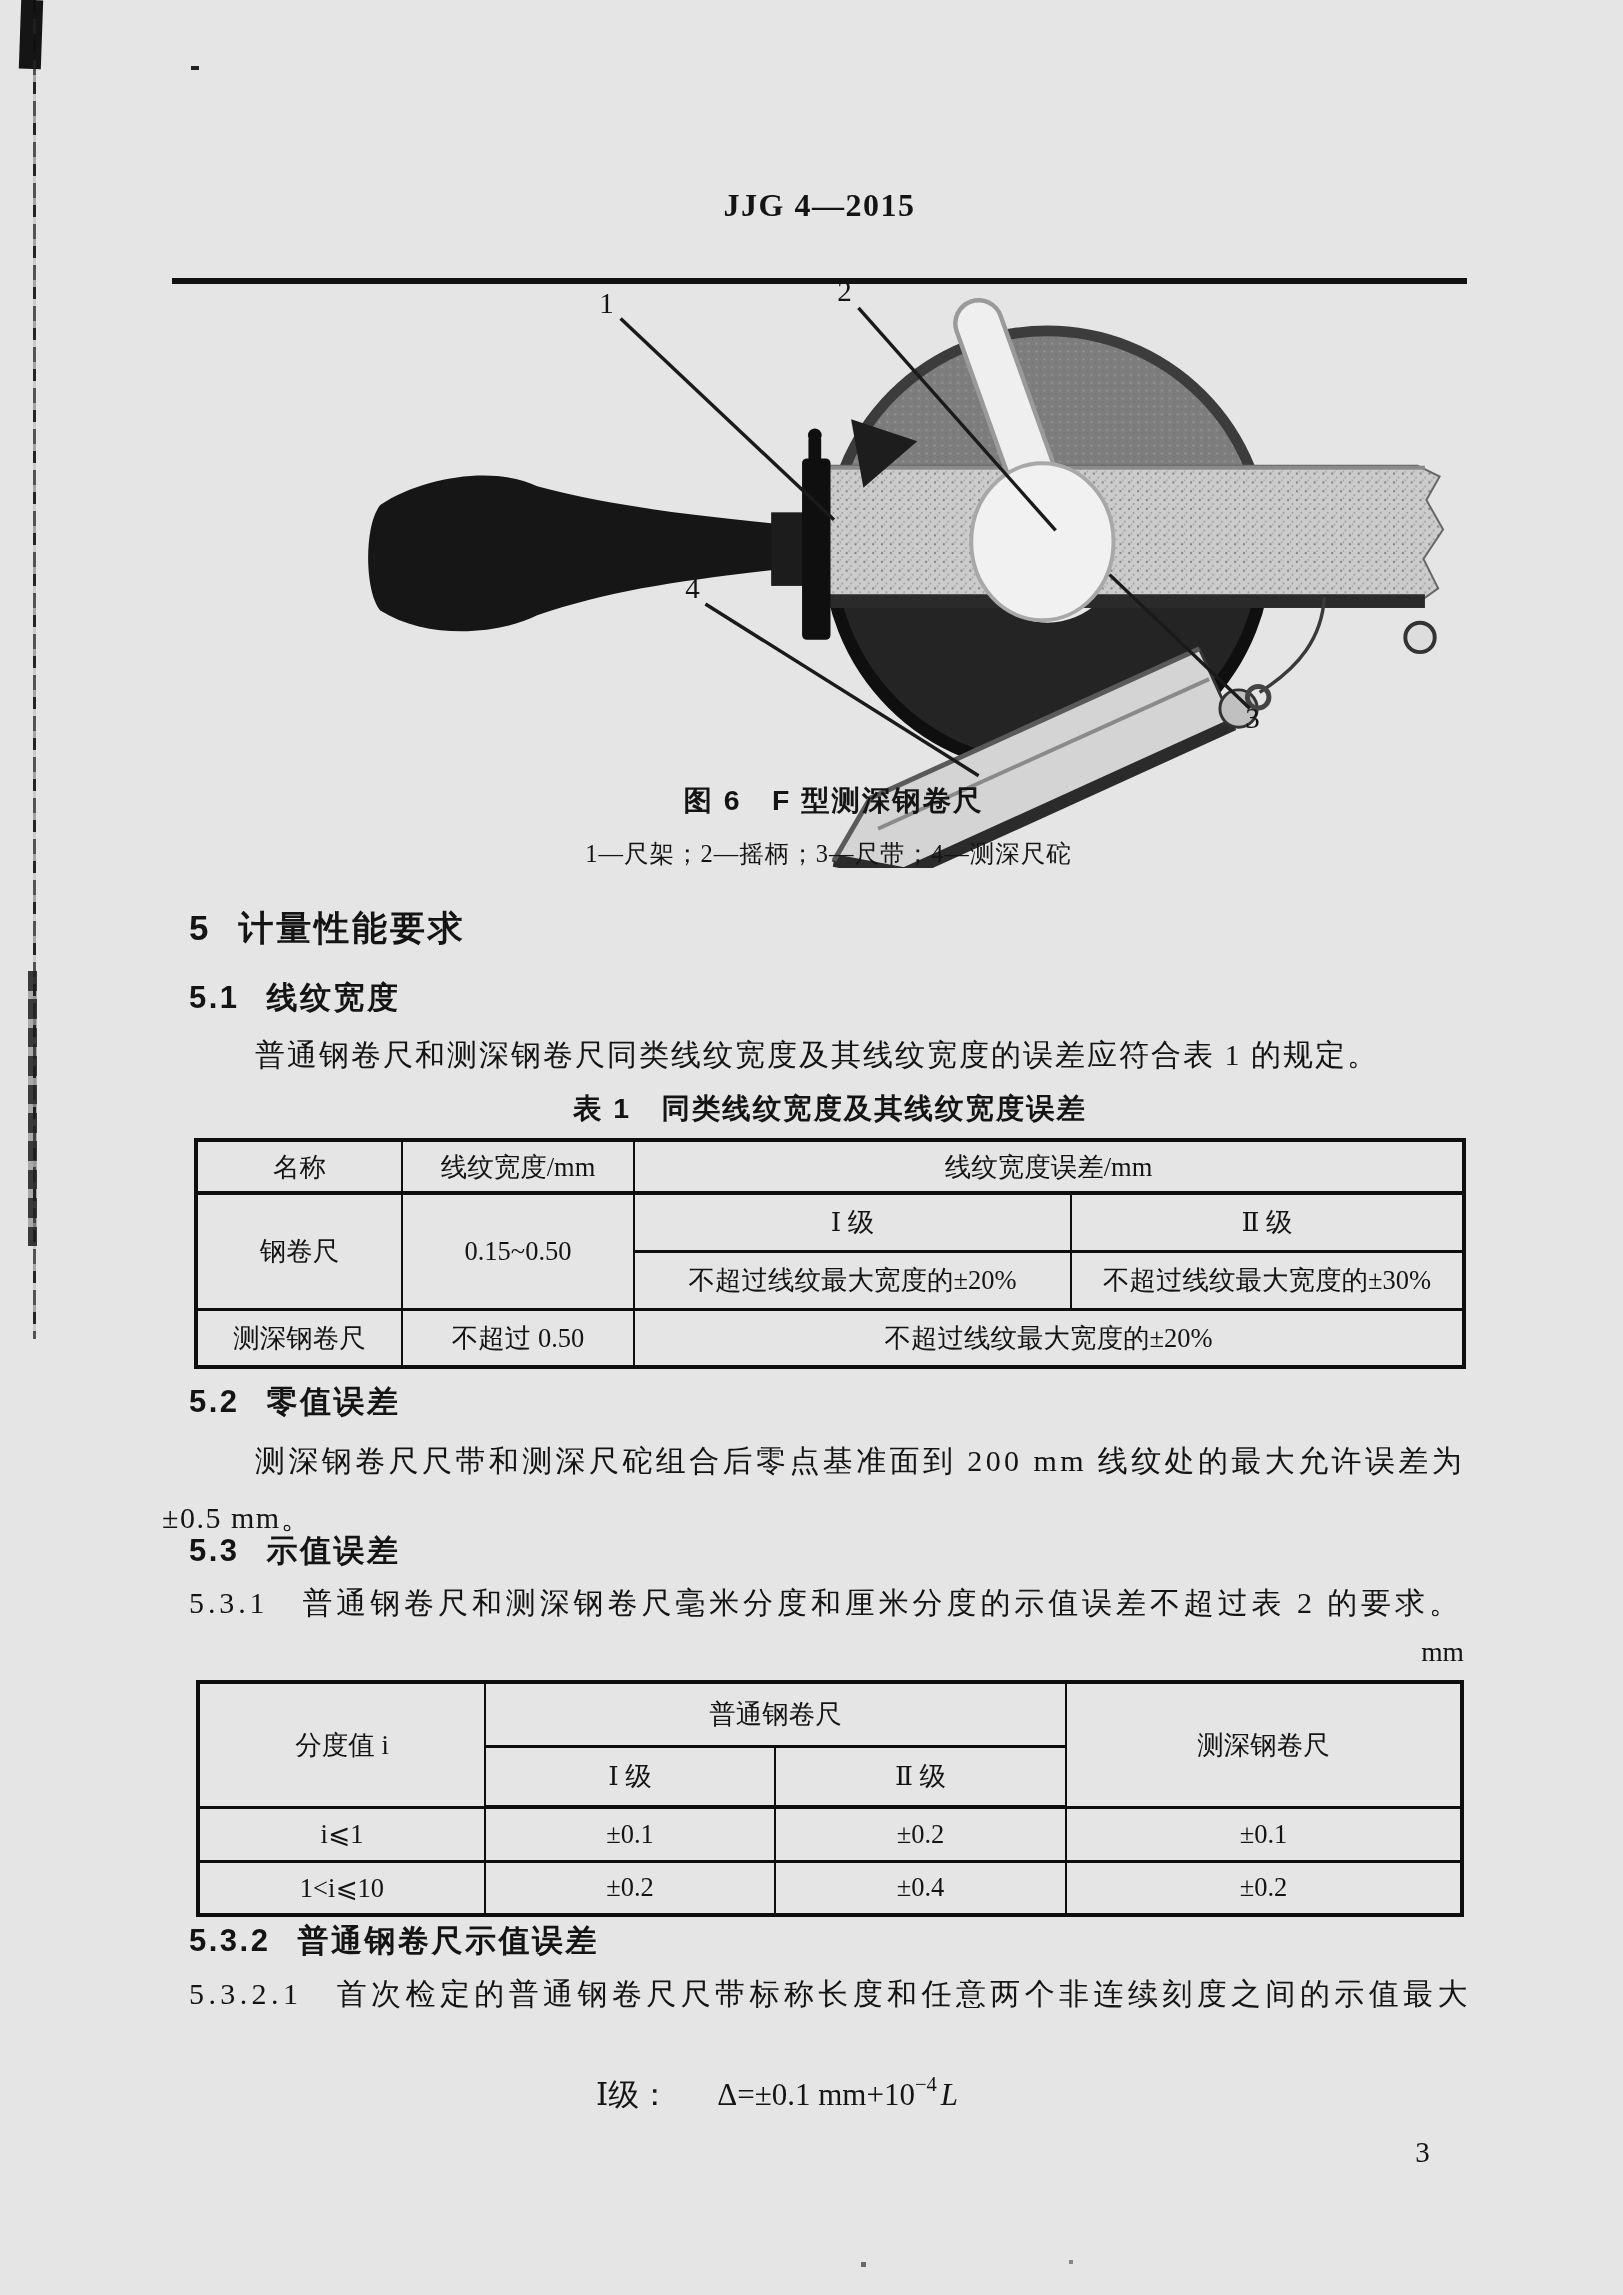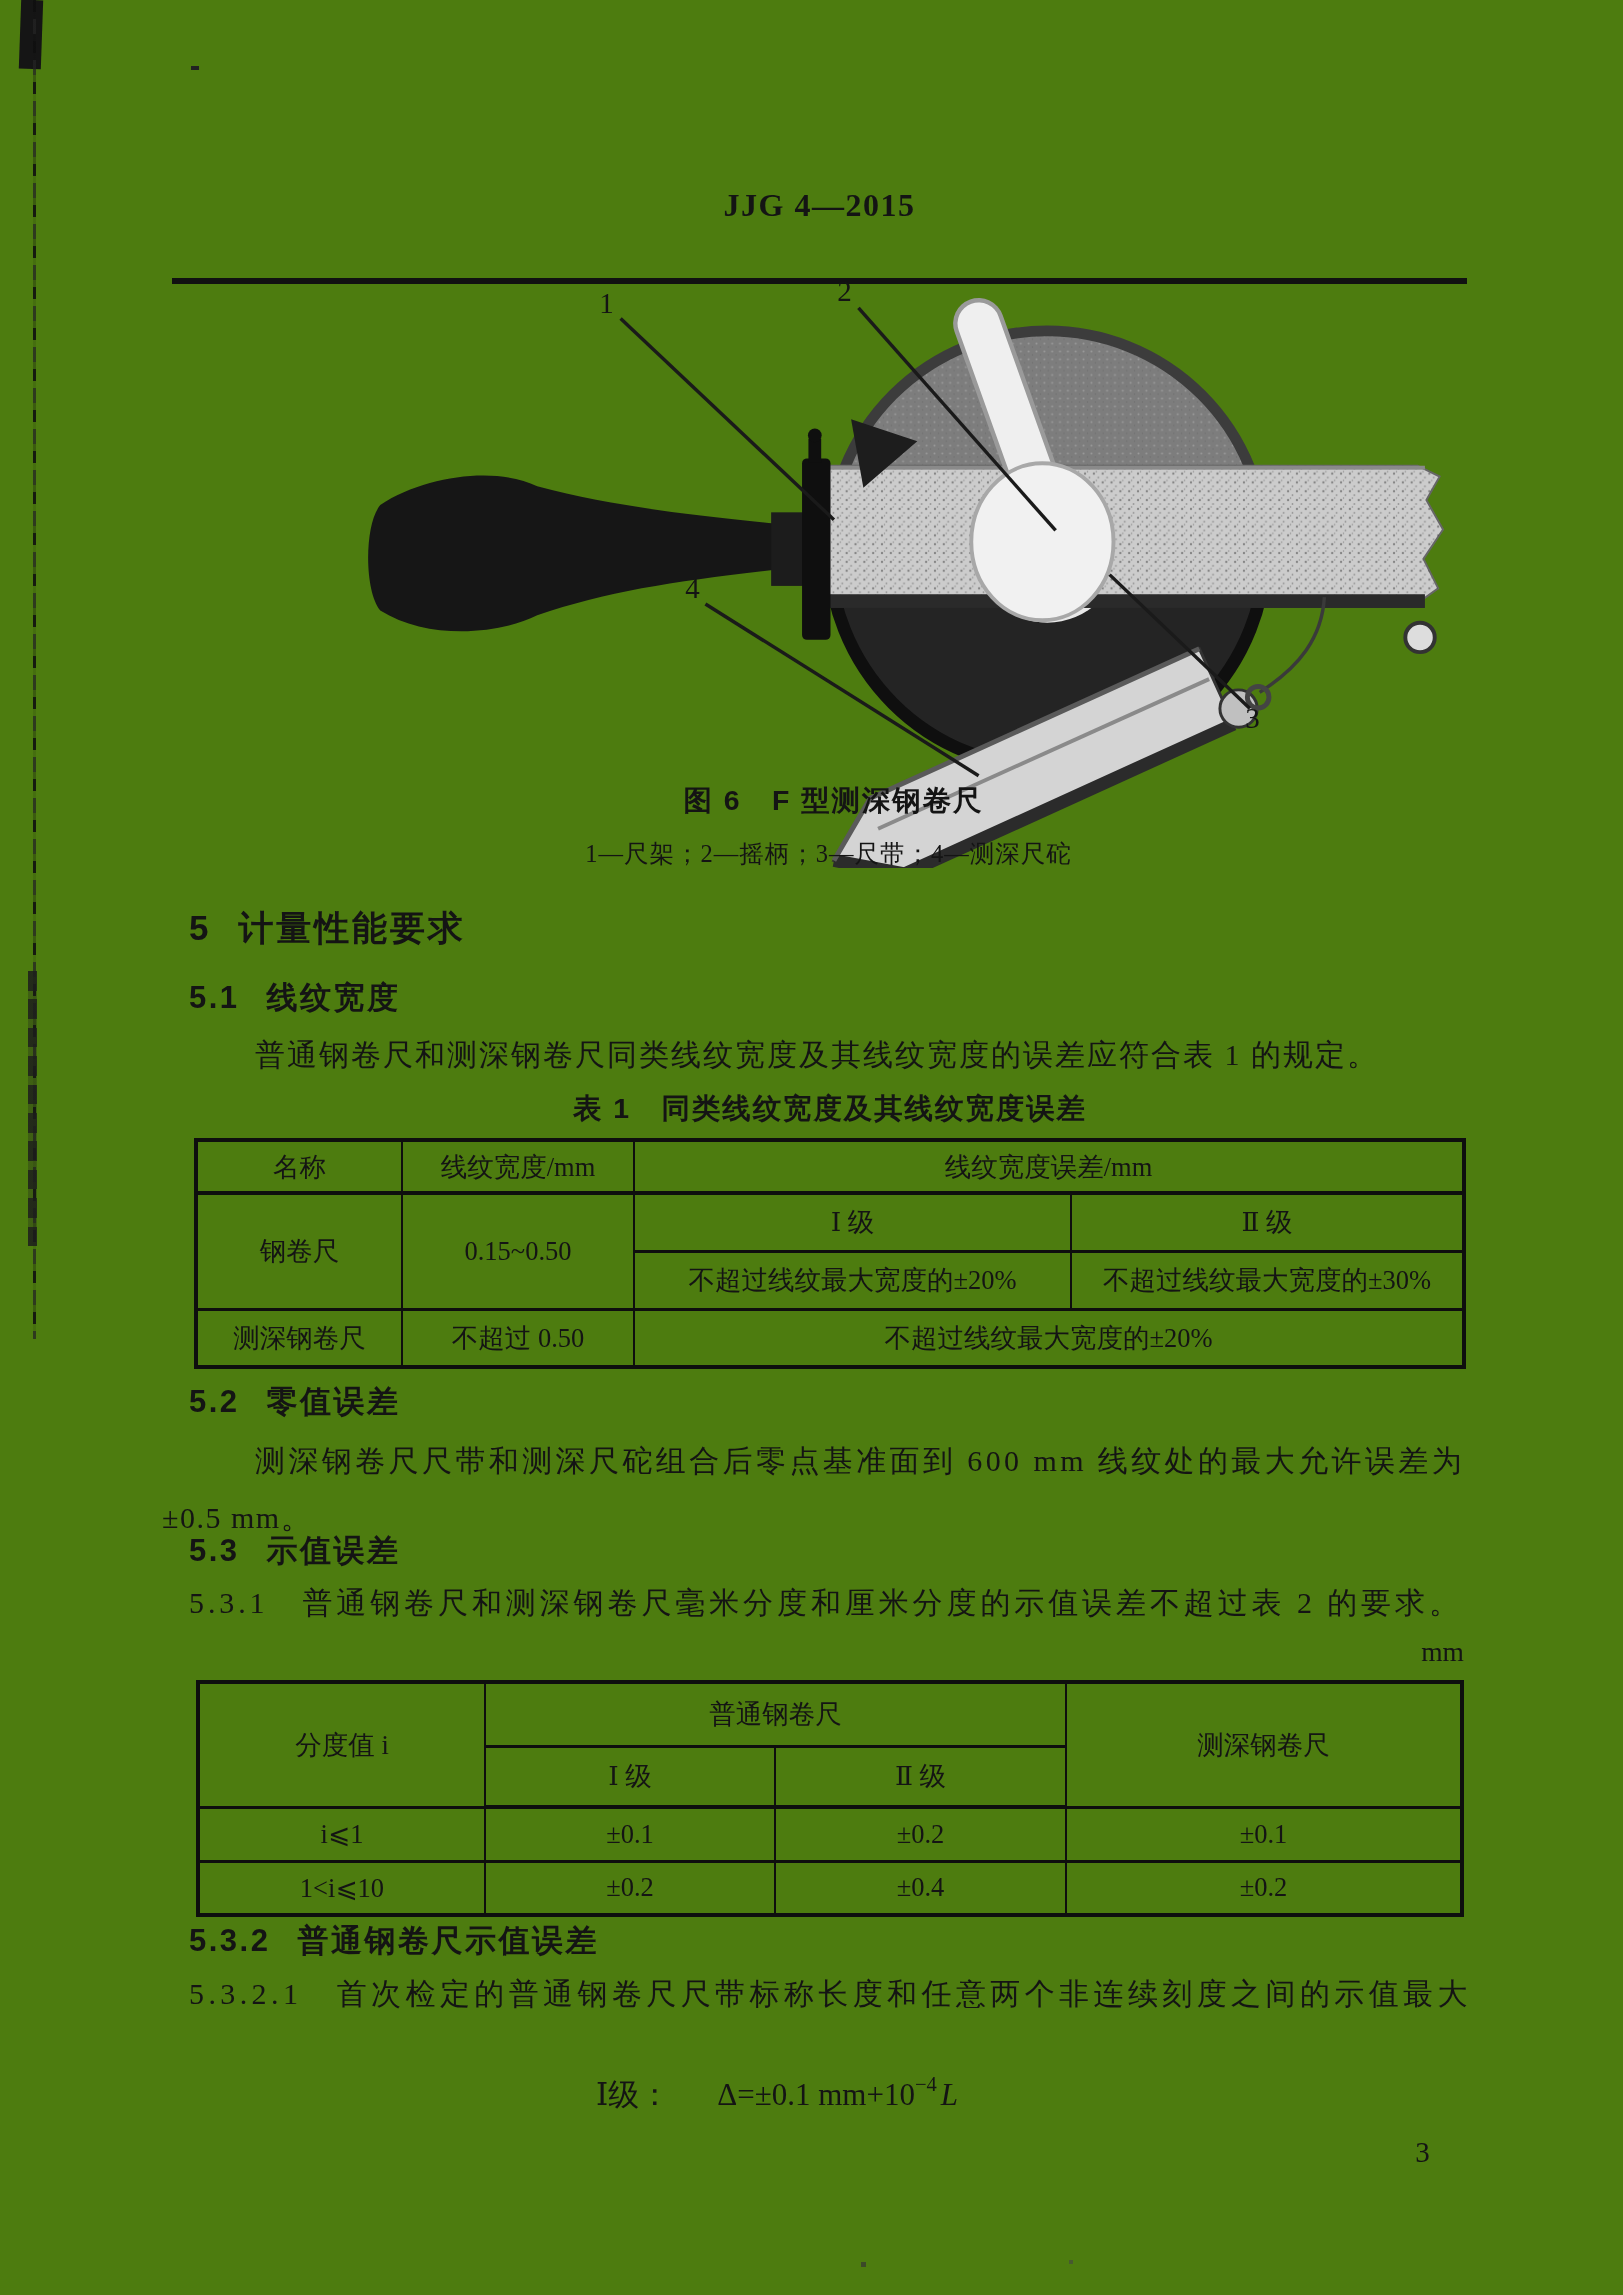--- a/index.html
+++ b/index.html
@@ -1,17 +1,17 @@
 <!DOCTYPE html>
 <html style="font-size:7.8px"><head>
 <meta charset="utf-8">
 <style>
   html,body{margin:0;padding:0;background:#9a9a9a;}
   #page{
-    position:relative;width:1624px;height:2295px;background:#4d7c0f;
+    position:relative;width:1624px;height:2295px;background:#e5e5e5;
     overflow:hidden;color:#141414;
     font-family:"Liberation Serif","DejaVu Serif","DejaVu Sans",serif;
   }
   .abs{position:absolute;}
   .ser{font-family:"Liberation Serif","DejaVu Serif","DejaVu Sans",serif;}
   .hei{font-family:"Liberation Sans","DejaVu Sans",sans-serif;font-weight:bold;}
   .ctr{text-align:center;}
   .line{line-height:1.15;white-space:nowrap;}
 
   
@@ -211,21 +211,21 @@
       <td>测深钢卷尺</td>
       <td>不超过 0.50</td>
       <td colspan="2">不超过线纹最大宽度的±20%</td>
     </tr>
   </tbody>
     </table>
 
   <div class="abs hei line" id="h52">
     <span class="hnum">5.2</span><span>零值误差</span>
   </div>
-  <div class="abs ser line" id="p52a">测深钢卷尺尺带和测深尺砣组合后零点基准面到 600 mm 线纹处的最大允许误差为</div>
+  <div class="abs ser line" id="p52a">测深钢卷尺尺带和测深尺砣组合后零点基准面到 200 mm 线纹处的最大允许误差为</div>
   <div class="abs ser line" id="p52b">±0.5 mm。</div>
 
   <div class="abs hei line" id="h53">
     <span class="hnum">5.3</span><span>示值误差</span>
   </div>
   <div class="abs ser line" id="p531">5.3.1　普通钢卷尺和测深钢卷尺毫米分度和厘米分度的示值误差不超过表 2 的要求。</div>
 
   <div class="abs ser line" id="t2unit">mm</div>
   <table class="t" id="table2">
     <colgroup>

